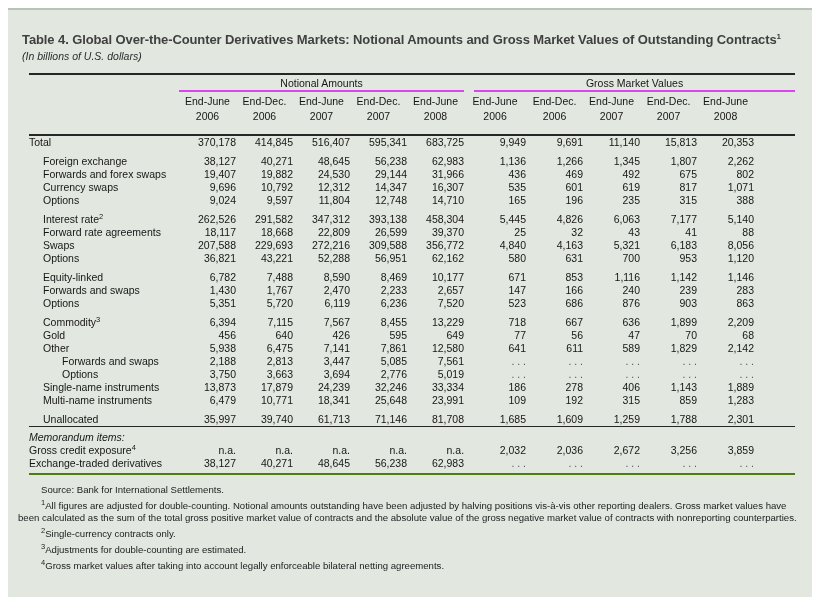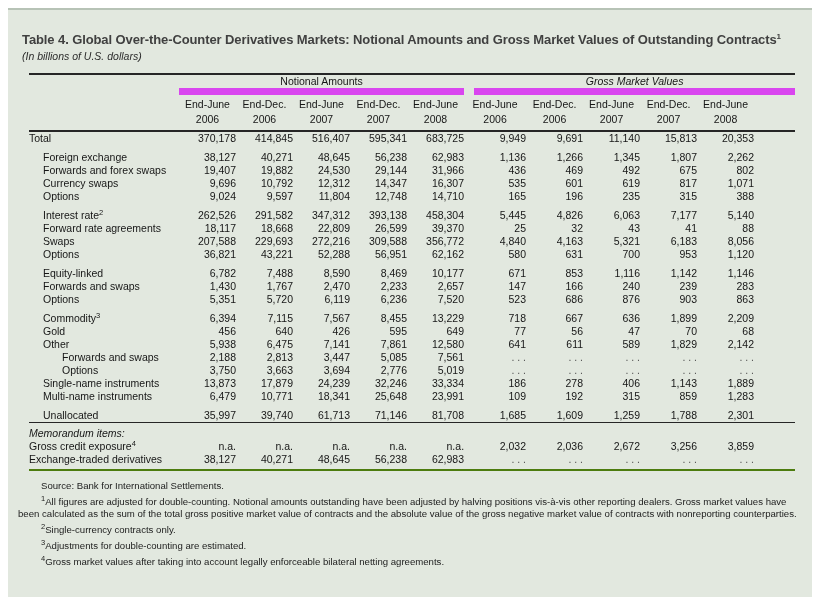--- a/index.html
+++ b/index.html
@@ -4,23 +4,23 @@
 <style>
   html,body{margin:0;padding:0;background:#ffffff;}
   body{width:820px;height:609px;position:relative;font-family:"Liberation Sans","DejaVu Sans",sans-serif;color:#161616;}
   .panel{position:absolute;left:8px;top:8px;width:804px;height:589px;background:#e2e8df;border-top:2px solid #b7c3b6;box-sizing:border-box;}
   .title{margin:20px 0 0 14px;font-size:13px;font-weight:bold;color:#404040;line-height:14px;letter-spacing:-0.1px;}
   .title sup{font-size:8px;}
   .subtitle{margin:3px 14px 0 14px;font-size:10.5px;font-style:italic;color:#2b2b2b;line-height:12px;}
   table.derivs{border-collapse:collapse;table-layout:fixed;width:766px;margin:11px 0 0 21px;}
   table.derivs th,table.derivs td{padding:0;font-size:10.5px;font-weight:normal;white-space:nowrap;}
   tr.grp-row th{border-top:2px solid #262626;height:17px;vertical-align:bottom;}
-  .gline{border-bottom:7px solid #d946ef;text-align:center;padding-bottom:1px;font-size:10.5px;}
-  .gline2{margin-left:10px;font-style:italic;}
-  tr.col-row th{border-bottom:2px solid #262626;text-align:center;vertical-align:bottom;padding:3px 0 5px 0;line-height:12px;}
+  .gline{border-bottom:2px solid #d946ef;text-align:center;padding-bottom:1px;font-size:10.5px;}
+  .gline2{margin-left:10px;}
+  tr.col-row th{border-bottom:2px solid #262626;text-align:center;vertical-align:bottom;padding:3px 0 12px 0;line-height:12px;}
   tr.col-row th div.yr{margin-top:3px;}
   tbody td{text-align:right;height:13px;line-height:13px;}
   td.lbl{text-align:left;}
   .i0{padding-left:0;}
   .i1{padding-left:14px !important;}
   .i2{padding-left:33px !important;}
   .b{font-weight:bold;}
   .it{font-style:italic;}
   tr.gap td{padding-top:6px;}
   tr.rtop td{border-top:1px solid #262626;padding-top:4px;}

